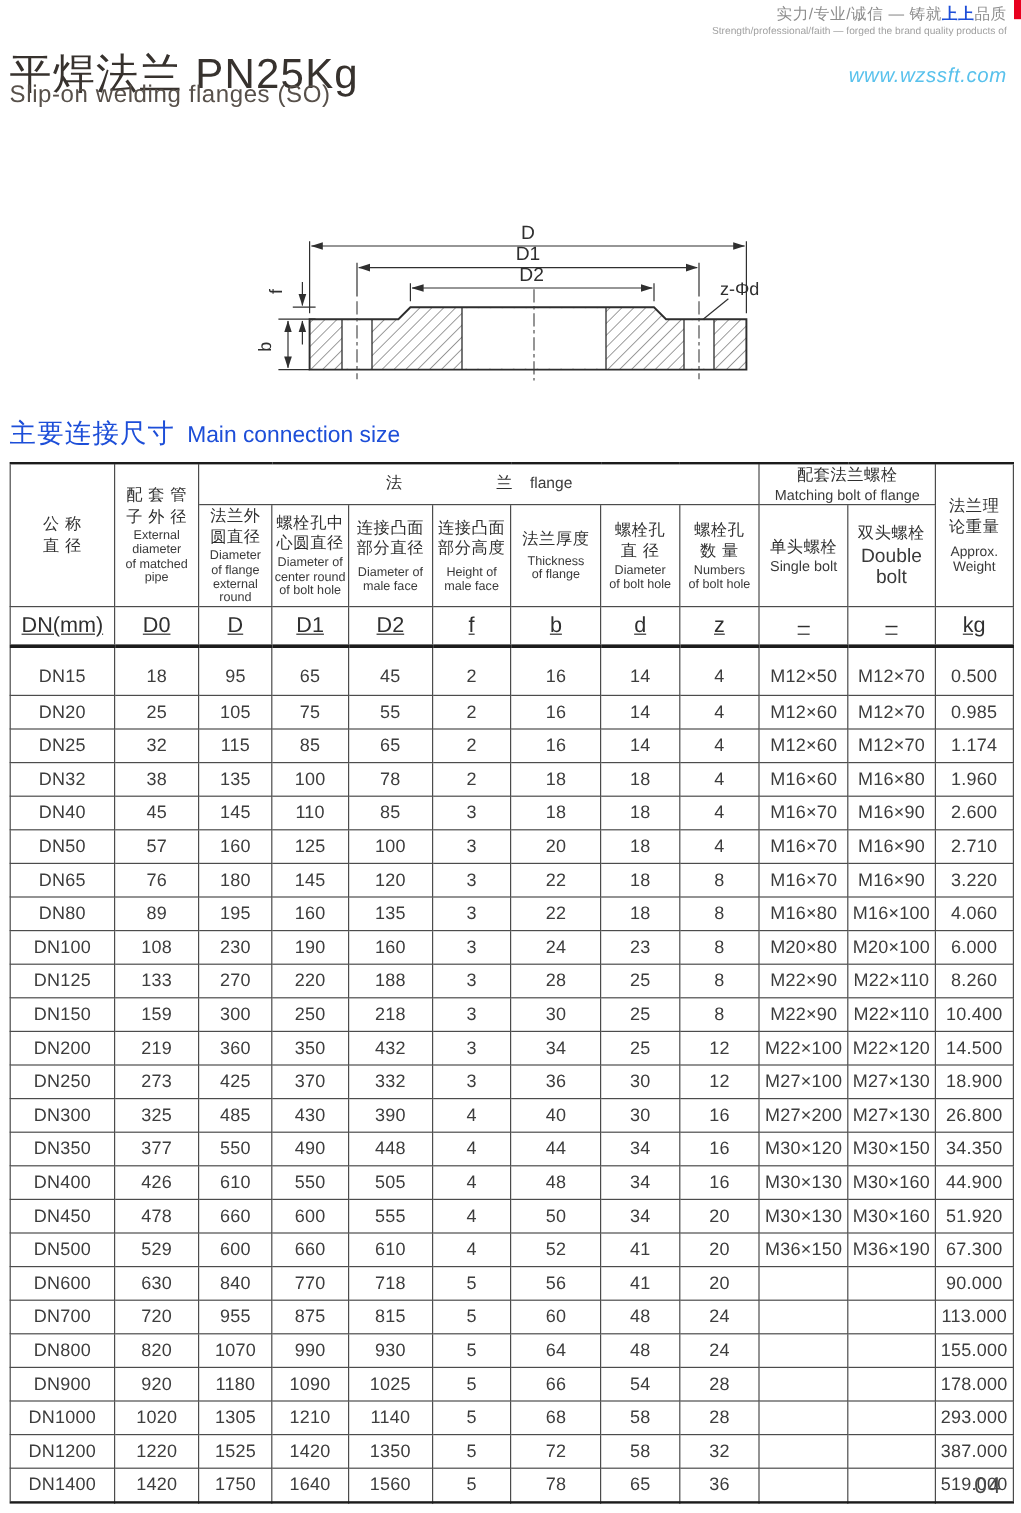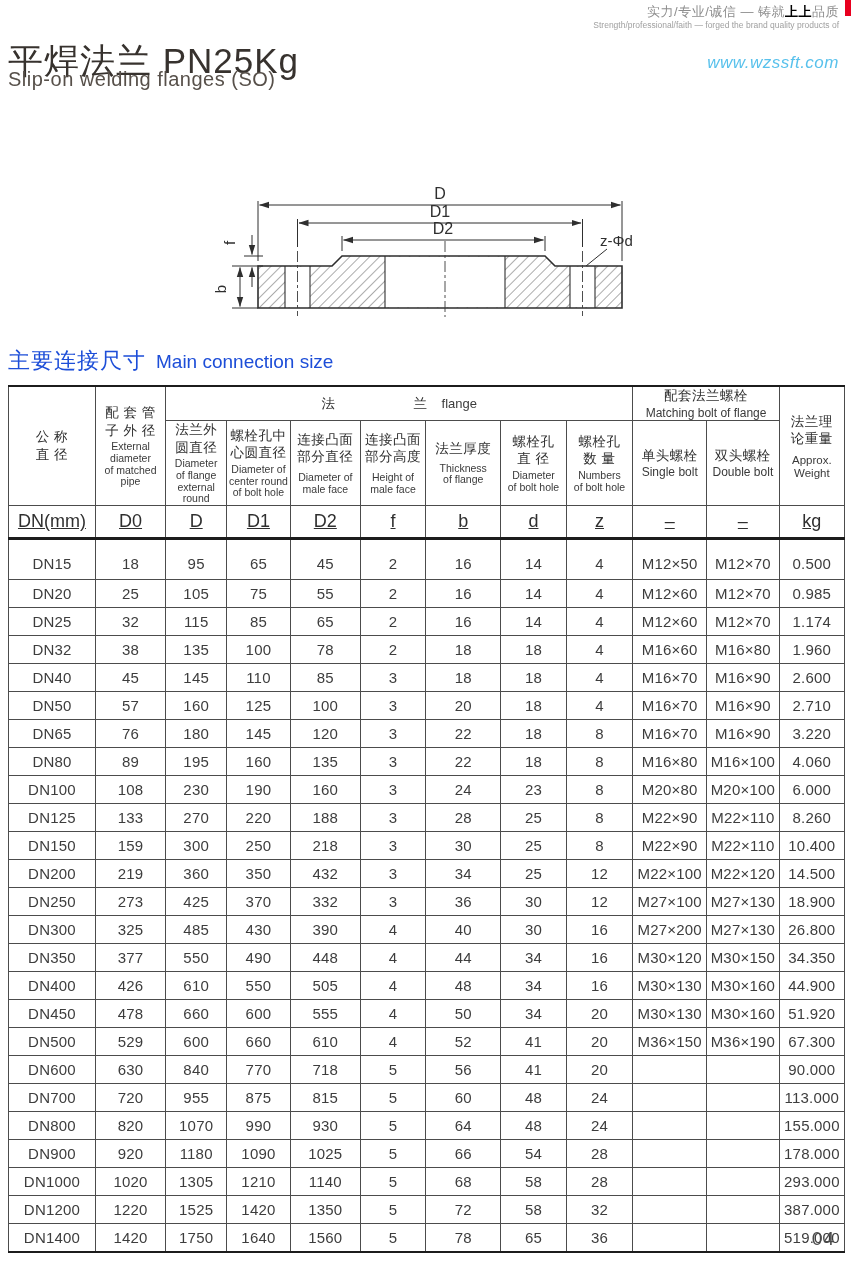--- a/index.html
+++ b/index.html
@@ -1,21 +1,21 @@
 <!DOCTYPE html>
 <html><head>
 <meta charset="utf-8">
 <style>
   * { margin:0; padding:0; box-sizing:border-box; }
   html,body { width:851px; height:1261px; background:#fff; font-family:"Liberation Sans",sans-serif; position:relative; overflow:hidden; color:#3c3c3c; }
 
   
   .brand { position:absolute; top:4px; right:12px; text-align:right; line-height:1.25; }
   .brand .cn { font-size:13px; color:#8d8d8d; letter-spacing:.5px; }
-  .brand .cn b { color:#000000; font-weight:bold; }
+  .brand .cn b { color:#1d4ed8; font-weight:bold; }
   .brand .en { font-size:8.5px; color:#a0a0a0; }
   .brand .site { font-size:17px; font-style:italic; color:#58c1ec; margin-top:21px; letter-spacing:.5px; }
   .red-tab { position:absolute; top:0; right:0; width:6px; height:16px; background:#e8001f; }
 
   
   .title-cn { position:absolute; left:8px; top:38px; font-size:35px; color:#37322e; letter-spacing:1px; }
   .title-en { position:absolute; left:8px; top:68px; font-size:20px; color:#57504a; letter-spacing:.5px;text-align:right; }
   .section-title { position:absolute; left:8px; top:346px; color:#1d4ed8; }
   .section-title .cn { font-size:22px; letter-spacing:1px; }
   .section-title .en { font-size:19px; margin-left:10px; }
@@ -203,21 +203,21 @@
 数  量</div>
             <div class="enh">Numbers
 of bolt hole</div>
           </th>
       <th>
             <div class="cnh">单头螺栓</div>
             <div class="enh" style="font-size:12px">Single bolt</div>
           </th>
       <th>
             <div class="cnh">双头螺栓</div>
-            <div class="enh" style="font-size:12px">Double bolt</div>
+            <div class="enh" style="font-size:16px">Double bolt</div>
           </th>
     </tr>
     <tr class="units">
       <td>DN(mm)</td>
       <td>D0</td>
       <td>D</td>
       <td>D1</td>
       <td>D2</td>
       <td>f</td>
       <td>b</td>

